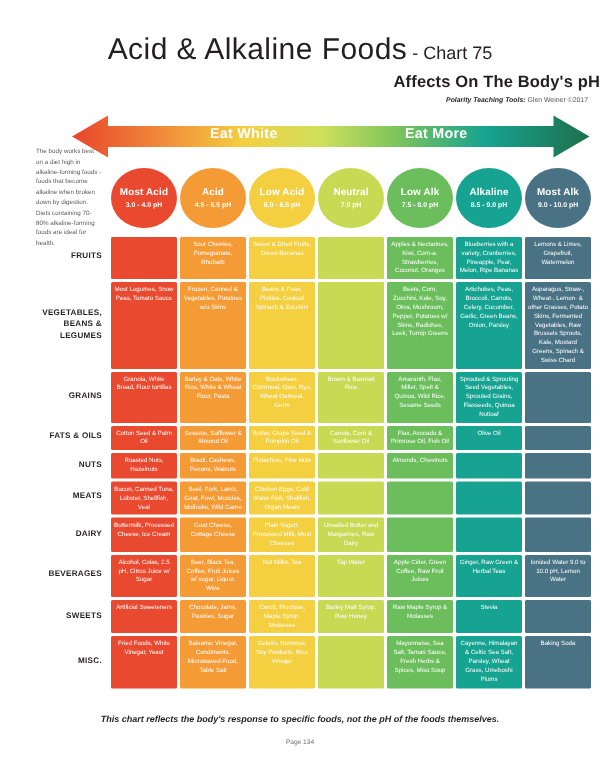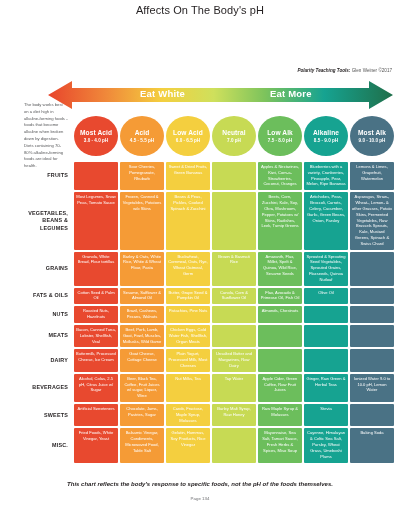--- a/index.html
+++ b/index.html
@@ -13,21 +13,21 @@
   .sheet{position:relative;width:400px;height:517px;}
 
   
   .title-wrap{text-align:center;padding-top:22px;}
   .title-main{
     font-size:20px;font-weight:400;color:#231f20;letter-spacing:.3px;
     display:inline-block;
   }
   .title-suffix{font-size:12px;font-weight:400;color:#231f20;}
   .subtitle{
-    text-align:center;font-size:11px;font-weight:normal;color:#231f20;
+    text-align:right;font-size:11px;font-weight:bold;color:#231f20;
     margin-top:4px;letter-spacing:.1px;
   }
 
   .credit{
     position:absolute;top:64px;right:8px;
     font-size:4.6px;color:#555;
   }
   .credit b{color:#231f20;font-style:italic;}
 
   
@@ -87,20 +87,23 @@
   .page-num{
     position:absolute;left:0;right:0;bottom:20px;text-align:center;
     font-size:4.4px;color:#6d6e71;
   }
 </style>
 </head>
 <body>
 
 <div class="sheet">
 
+  <div class="title-wrap">
+    <span class="title-main">Acid &amp; Alkaline Foods</span><span class="title-suffix"> - Chart 75</span>
+  </div>
   <div class="subtitle">Affects On The Body's pH</div>
 
   <div class="credit">
     <b>Polarity Teaching Tools:</b><span> Glen Weiner ©2017</span>
   </div>
 
   <div class="arrow-band">
     <svg width="345" height="30" viewBox="0 0 345 30">
       <defs>
         <linearGradient id="ag" x1="0" y1="0" x2="1" y2="0">

